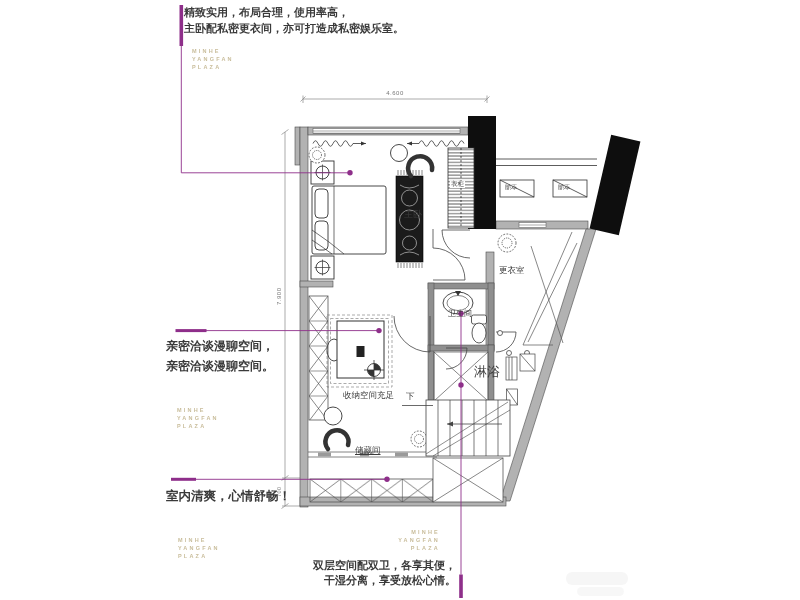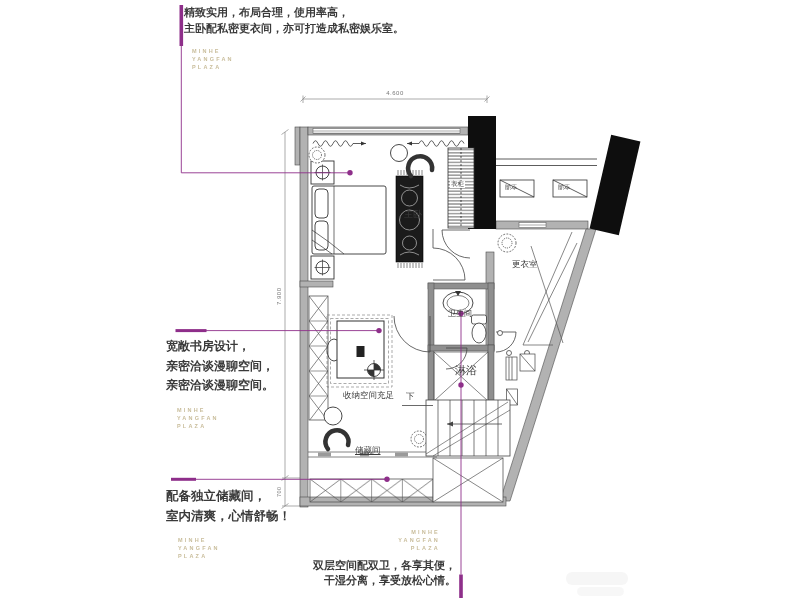--- a/index.html
+++ b/index.html
@@ -244,32 +244,30 @@
   <div>精致实用，布局合理，使用率高，</div>
   <div>主卧配私密更衣间，亦可打造成私密娱乐室。</div>
 </div>
 <div class="abs wm" style="left:192px;top:47px;">
   <div>MINHE</div>
   <div>YANGFAN</div>
   <div>PLAZA</div>
 </div>
 
 <div class="abs ann" style="left:166px;top:337px;font-size:12px;line-height:19.5px;">
-  <div>宽敞书房设计，</div>
   <div>亲密洽谈漫聊空间，</div>
   <div>亲密洽谈漫聊空间。</div>
 </div>
 <div class="abs wm" style="left:177px;top:406px;">
   <div>MINHE</div>
   <div>YANGFAN</div>
   <div>PLAZA</div>
 </div>
 
 <div class="abs ann" style="left:166px;top:486px;font-size:12.5px;line-height:20px;">
-  <div>配备独立储藏间，</div>
   <div>室内清爽，心情舒畅！</div>
 </div>
 <div class="abs wm" style="left:178px;top:536px;">
   <div>MINHE</div>
   <div>YANGFAN</div>
   <div>PLAZA</div>
 </div>
 
 <div class="abs wm" style="left:398px;top:528px;width:42px;text-align:right;">
   <div>MINHE</div>
@@ -278,22 +276,22 @@
 </div>
 <div class="abs ann" style="left:300px;top:558px;width:156px;text-align:right;font-size:11px;line-height:15.3px;">
   <div>双层空间配双卫，各享其便，</div>
   <div>干湿分离，享受放松心情。</div>
 </div>
 
 <div class="abs roomlabel" style="left:360px;top:210px;font-size:9px;margin-left:44px;">主卧</div>
 <div class="abs roomlabel" style="left:450px;top:181px;font-size:6.5px;background:#fff;padding:0 1px;">衣柜</div>
 <div class="abs roomlabel" style="left:505px;top:184px;font-size:6px;transform:rotate(180deg);">空调</div>
 <div class="abs roomlabel" style="left:558px;top:184px;font-size:6px;transform:rotate(180deg);">空调</div>
-<div class="abs roomlabel" style="left:499px;top:260px;margin-left:13px;">更衣室</div>
+<div class="abs roomlabel" style="left:499px;top:266px;">更衣室</div>
 <div class="abs roomlabel" style="left:441px;top:310px;font-size:8px;margin-left:7px;">卫生间</div>
-<div class="abs roomlabel" style="left:455px;top:365px;font-size:11px;">淋浴</div>
+<div class="abs roomlabel" style="left:474px;top:365px;font-size:13px;">淋浴</div>
 <div class="abs roomlabel" style="left:343px;top:391px;">收纳空间充足</div>
 <div class="abs roomlabel" style="left:406px;top:392px;">下</div>
 <div class="abs roomlabel" style="left:355px;top:446px;text-decoration:underline;">储藏间</div>
 
 <div class="abs dim" style="left:375px;top:90px;width:40px;text-align:center;">4.600</div>
 <div class="abs dim rot90" style="left:276px;top:305px;">7.900</div>
 <div class="abs dim rot90" style="left:277px;top:497px;font-size:5.5px;">700</div>
 
 </body></html>

